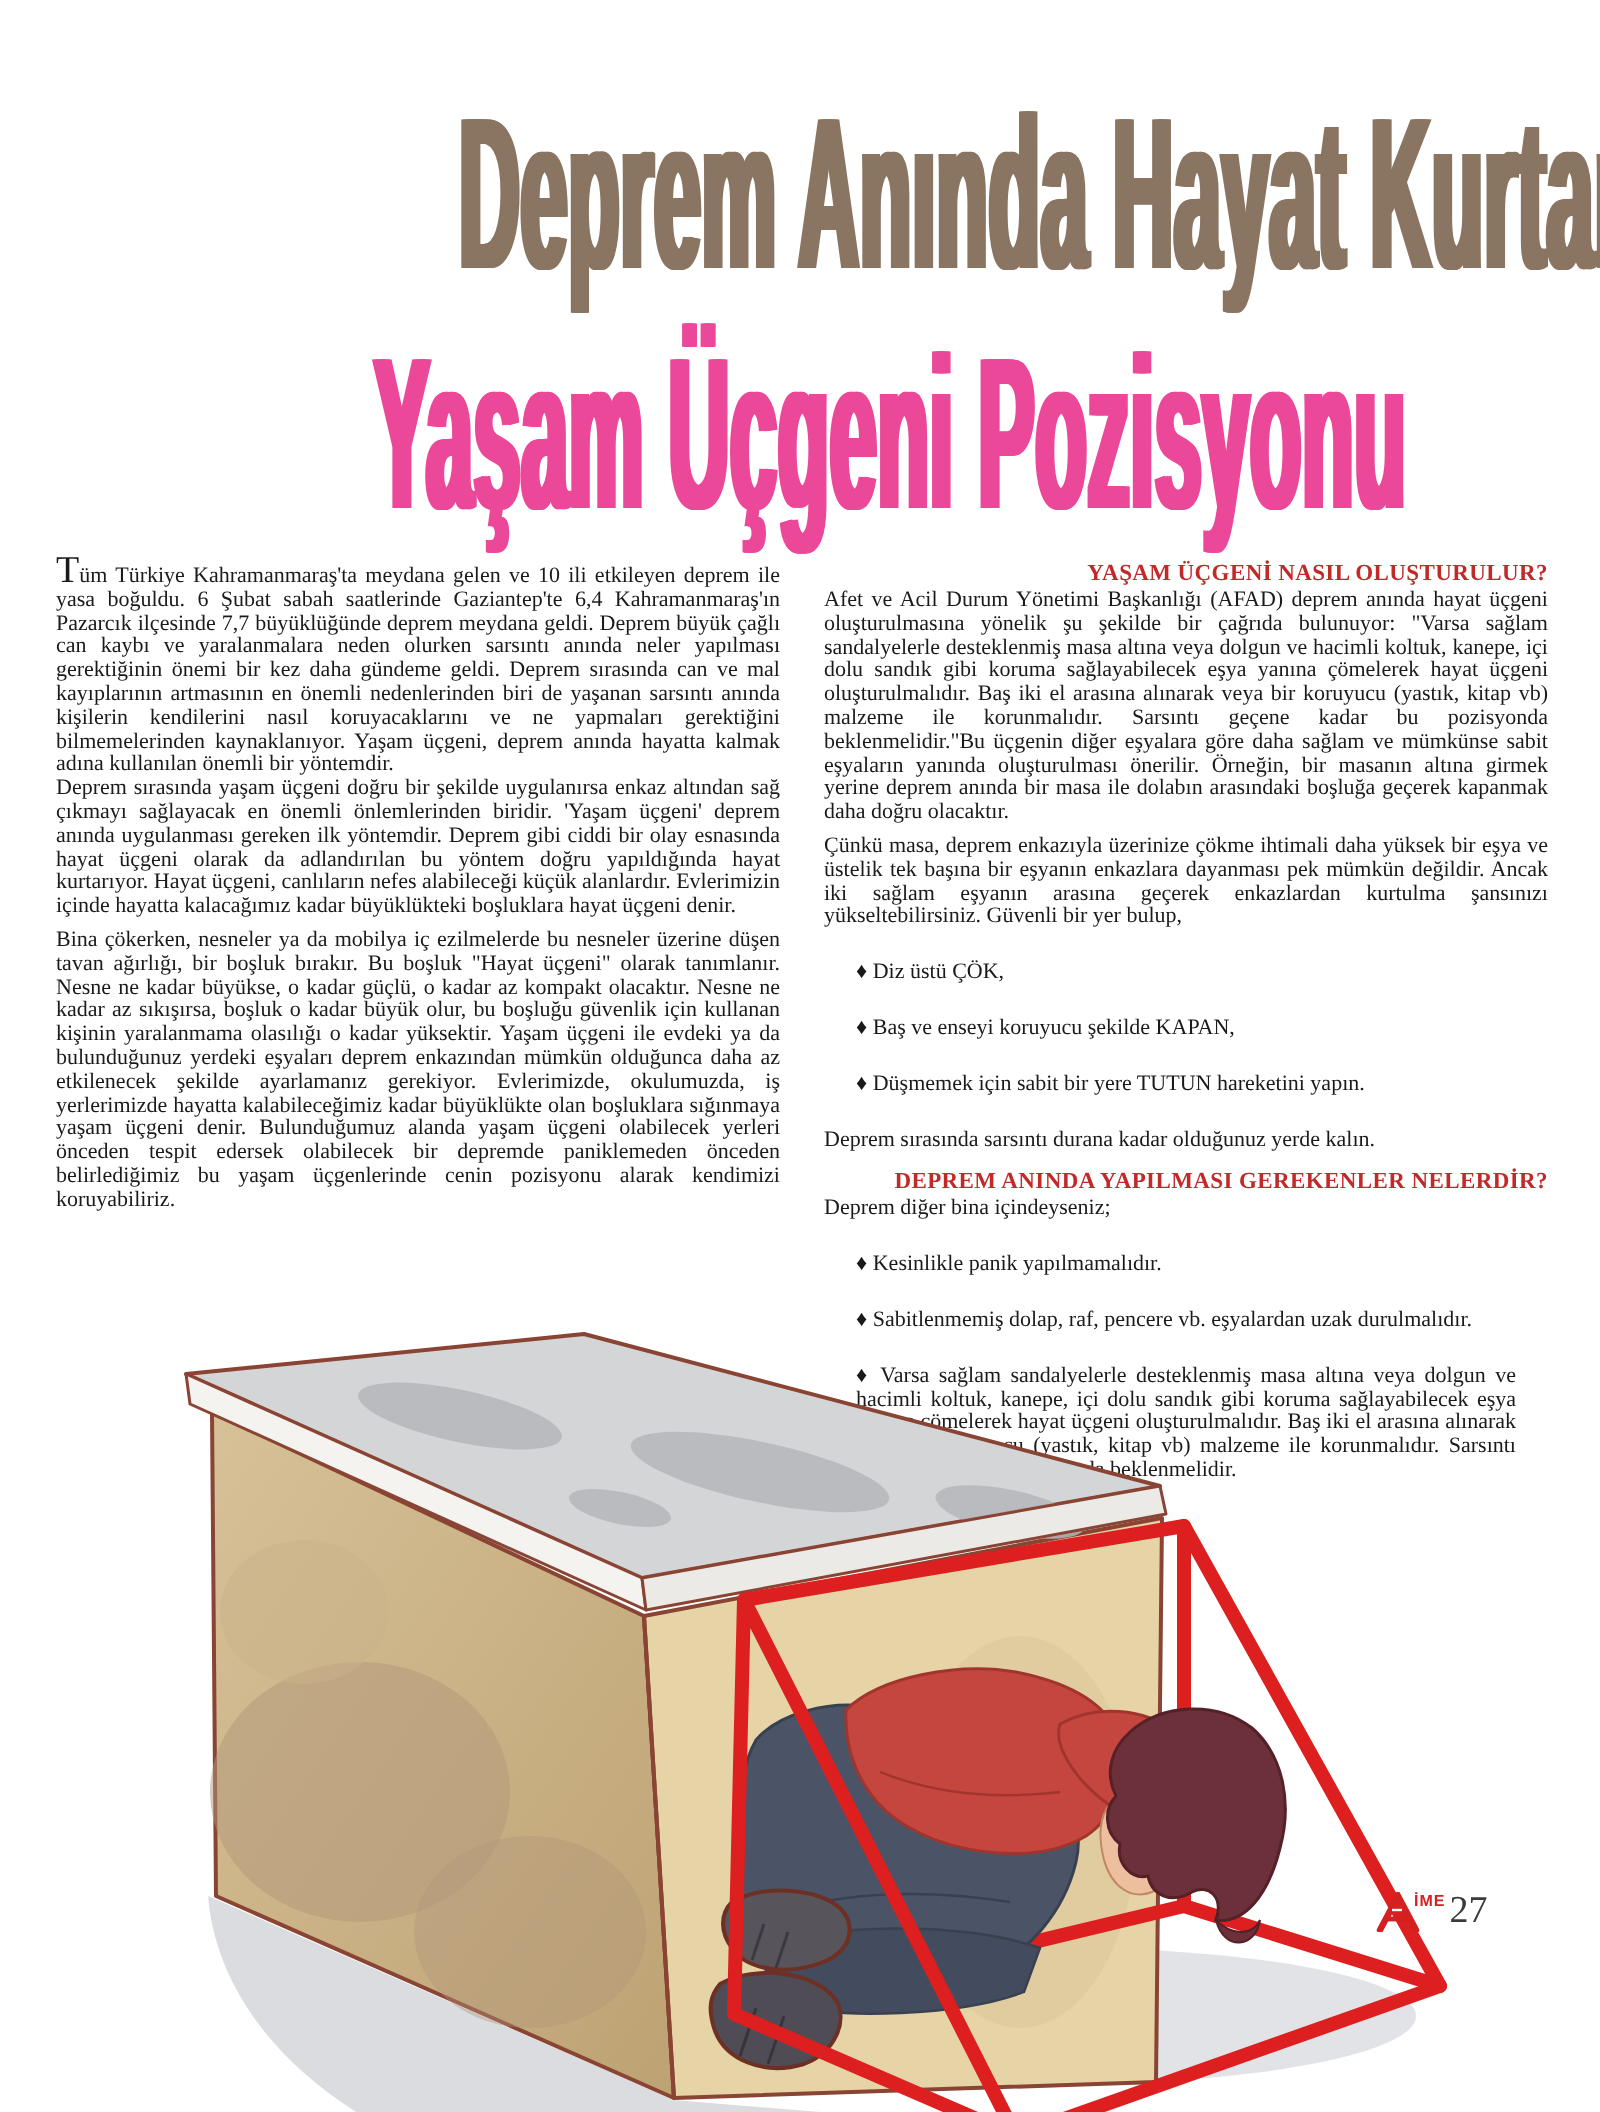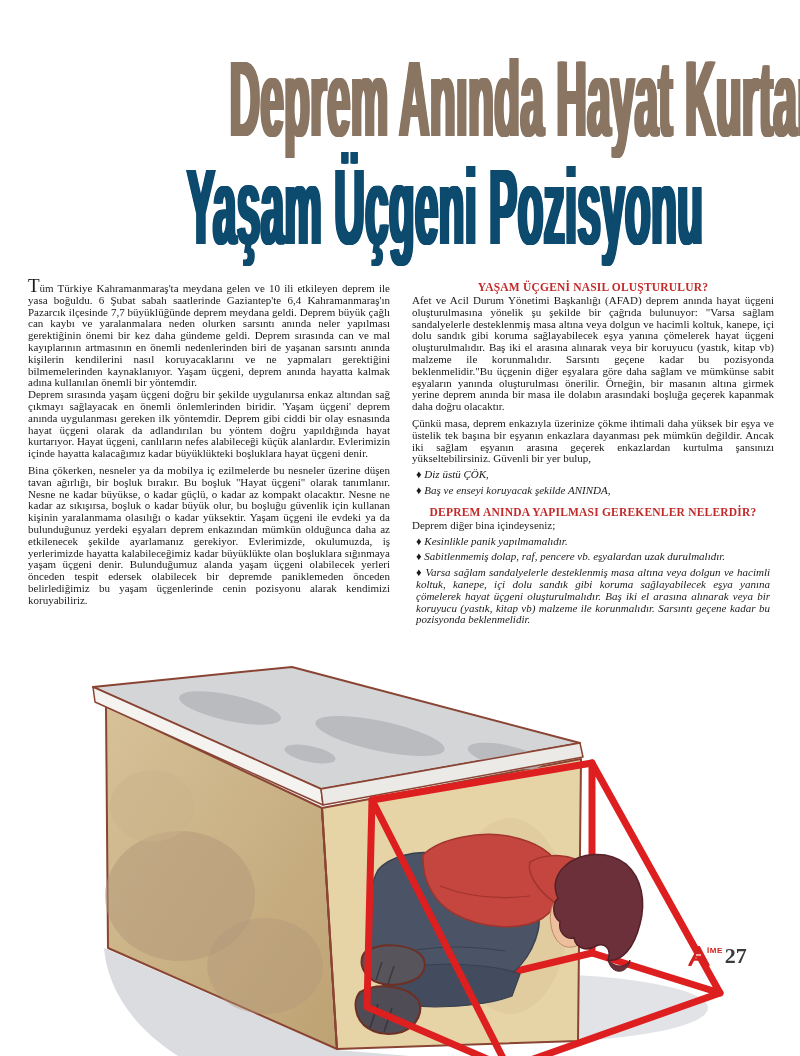--- a/index.html
+++ b/index.html
@@ -6,64 +6,66 @@
   .page{position:relative;width:800px;height:1056px;background:#ffffff;overflow:hidden;
         font-family:"Liberation Serif",serif;color:#1a1a1a;}
 
   
   .headline{position:absolute;left:0;width:800px;text-align:center;margin:0;
             font-family:"Liberation Sans",sans-serif;font-weight:700;white-space:nowrap;}
   .headline .hl-inner{display:inline-block;font-size:72px;letter-spacing:1px;
             transform:scale(0.58,1.5);transform-origin:50% 50%;
             text-shadow:2px 0 0 currentColor,-2px 0 0 currentColor,3px 0 0 currentColor,-3px 0 0 currentColor;}
   .headline.brown{top:40px;height:116px;line-height:116px;color:#8a7562;}
-  .headline.red{top:144px;height:124px;line-height:124px;color:#0c4a6e;text-align:right;}
+  .headline.red{top:156px;height:124px;line-height:124px;color:#ec4899;text-align:right;}
 
   
   .col{position:absolute;top:281px;font-size:11px;line-height:11.8px;text-align:justify;}
   .col-left{left:28px;width:362px;}
   .col-right{left:412px;width:362px;}
   .body-p{margin:0;}
   .body-p.spaced{margin-top:5px;}
   .dropcap{font-size:19px;line-height:10px;font-weight:400;}
   .sec-heading{margin:9px 0 1px 0;font-size:11.5px;line-height:13px;color:#c22a2a;
-               font-weight:700;text-align:center;letter-spacing:0.2px;}
+               font-weight:700;text-align:right;letter-spacing:0.2px;}
   .sec-heading.first{margin-top:0;}
-  .bullet{margin:4px;text-align:justify;font-style:italic;}
+  .bullet{margin:16px;text-align:justify;}
 
   
   .illustration{position:absolute;left:60px;top:656px;width:700px;height:400px;}
 
   
   .footer-logo{position:absolute;left:688px;top:946px;height:22px;display:flex;
                align-items:flex-start;font-family:"Liberation Serif",serif;}
   .brand-rest{font-family:"Liberation Sans",sans-serif;font-size:8px;font-weight:700;
               color:#d42020;letter-spacing:0.5px;margin:0 2px 2px -3px;}
-  .pageno{font-size:22px;color:#3b3b3b;line-height:19px;font-weight:bold;}
+  .pageno{font-size:19px;color:#3b3b3b;line-height:19px;}
 </style>
 </head>
 <body>
 
 <div class="page">
 
   <h1 class="headline brown"><span class="hl-inner">Deprem Anında Hayat Kurtaran</span></h1>
   <h1 class="headline red"><span class="hl-inner">Yaşam Üçgeni Pozisyonu</span></h1>
 
   <div class="col col-left">
     <p class="body-p"><span class="dropcap">T</span><span>üm Türkiye Kahramanmaraş'ta meydana gelen ve 10 ili etkileyen deprem ile yasa boğuldu. 6 Şubat sabah saatlerinde Gaziantep'te 6,4 Kahramanmaraş'ın Pazarcık ilçesinde 7,7 büyüklüğünde deprem meydana geldi. Deprem büyük çağlı can kaybı ve yaralanmalara neden olurken sarsıntı anında neler yapılması gerektiğinin önemi bir kez daha gündeme geldi. Deprem sırasında can ve mal kayıplarının artmasının en önemli nedenlerinden biri de yaşanan sarsıntı anında kişilerin kendilerini nasıl koruyacaklarını ve ne yapmaları gerektiğini bilmemelerinden kaynaklanıyor. Yaşam üçgeni, deprem anında hayatta kalmak adına kullanılan önemli bir yöntemdir.</span></p>
     <p class="body-p">Deprem sırasında yaşam üçgeni doğru bir şekilde uygulanırsa enkaz altından sağ çıkmayı sağlayacak en önemli önlemlerinden biridir. 'Yaşam üçgeni' deprem anında uygulanması gereken ilk yöntemdir. Deprem gibi ciddi bir olay esnasında hayat üçgeni olarak da adlandırılan bu yöntem doğru yapıldığında hayat kurtarıyor. Hayat üçgeni, canlıların nefes alabileceği küçük alanlardır. Evlerimizin içinde hayatta kalacağımız kadar büyüklükteki boşluklara hayat üçgeni denir.</p>
     <p class="body-p spaced">Bina çökerken, nesneler ya da mobilya iç ezilmelerde bu nesneler üzerine düşen tavan ağırlığı, bir boşluk bırakır. Bu boşluk "Hayat üçgeni" olarak tanımlanır. Nesne ne kadar büyükse, o kadar güçlü, o kadar az kompakt olacaktır. Nesne ne kadar az sıkışırsa, boşluk o kadar büyük olur, bu boşluğu güvenlik için kullanan kişinin yaralanmama olasılığı o kadar yüksektir. Yaşam üçgeni ile evdeki ya da bulunduğunuz yerdeki eşyaları deprem enkazından mümkün olduğunca daha az etkilenecek şekilde ayarlamanız gerekiyor. Evlerimizde, okulumuzda, iş yerlerimizde hayatta kalabileceğimiz kadar büyüklükte olan boşluklara sığınmaya yaşam üçgeni denir. Bulunduğumuz alanda yaşam üçgeni olabilecek yerleri önceden tespit edersek olabilecek bir depremde paniklemeden önceden belirlediğimiz bu yaşam üçgenlerinde cenin pozisyonu alarak kendimizi koruyabiliriz.</p>
   </div>
 
   <div class="col col-right">
     <h2 class="sec-heading first">YAŞAM ÜÇGENİ NASIL OLUŞTURULUR?</h2>
     <p class="body-p">Afet ve Acil Durum Yönetimi Başkanlığı (AFAD) deprem anında hayat üçgeni oluşturulmasına yönelik şu şekilde bir çağrıda bulunuyor: "Varsa sağlam sandalyelerle desteklenmiş masa altına veya dolgun ve hacimli koltuk, kanepe, içi dolu sandık gibi koruma sağlayabilecek eşya yanına çömelerek hayat üçgeni oluşturulmalıdır. Baş iki el arasına alınarak veya bir koruyucu (yastık, kitap vb) malzeme ile korunmalıdır. Sarsıntı geçene kadar bu pozisyonda beklenmelidir."Bu üçgenin diğer eşyalara göre daha sağlam ve mümkünse sabit eşyaların yanında oluşturulması önerilir. Örneğin, bir masanın altına girmek yerine deprem anında bir masa ile dolabın arasındaki boşluğa geçerek kapanmak daha doğru olacaktır.</p>
     <p class="body-p spaced">Çünkü masa, deprem enkazıyla üzerinize çökme ihtimali daha yüksek bir eşya ve üstelik tek başına bir eşyanın enkazlara dayanması pek mümkün değildir. Ancak iki sağlam eşyanın arasına geçerek enkazlardan kurtulma şansınızı yükseltebilirsiniz. Güvenli bir yer bulup,</p>
     <div class="bullet">♦ Diz üstü ÇÖK,</div>
-    <div class="bullet">♦ Baş ve enseyi koruyacak şekilde ANINDA,</div>
+    <div class="bullet">♦ Baş ve enseyi koruyucu şekilde KAPAN,</div>
+    <div class="bullet">♦ Düşmemek için sabit bir yere TUTUN hareketini yapın.</div>
+    <p class="body-p">Deprem sırasında sarsıntı durana kadar olduğunuz yerde kalın.</p>
     <h2 class="sec-heading">DEPREM ANINDA YAPILMASI GEREKENLER NELERDİR?</h2>
     <p class="body-p">Deprem diğer bina içindeyseniz;</p>
     <div class="bullet">♦ Kesinlikle panik yapılmamalıdır.</div>
     <div class="bullet">♦ Sabitlenmemiş dolap, raf, pencere vb. eşyalardan uzak durulmalıdır.</div>
     <div class="bullet">♦ Varsa sağlam sandalyelerle desteklenmiş masa altına veya dolgun ve hacimli koltuk, kanepe, içi dolu sandık gibi koruma sağlayabilecek eşya yanına çömelerek hayat üçgeni oluşturulmalıdır. Baş iki el arasına alınarak veya bir koruyucu (yastık, kitap vb) malzeme ile korunmalıdır. Sarsıntı geçene kadar bu pozisyonda beklenmelidir.</div>
   </div>
 
   <svg class="illustration" viewBox="0 0 700 400">
     <defs>
       <linearGradient id="lf" x1="0" y1="0" x2="1" y2="1">

